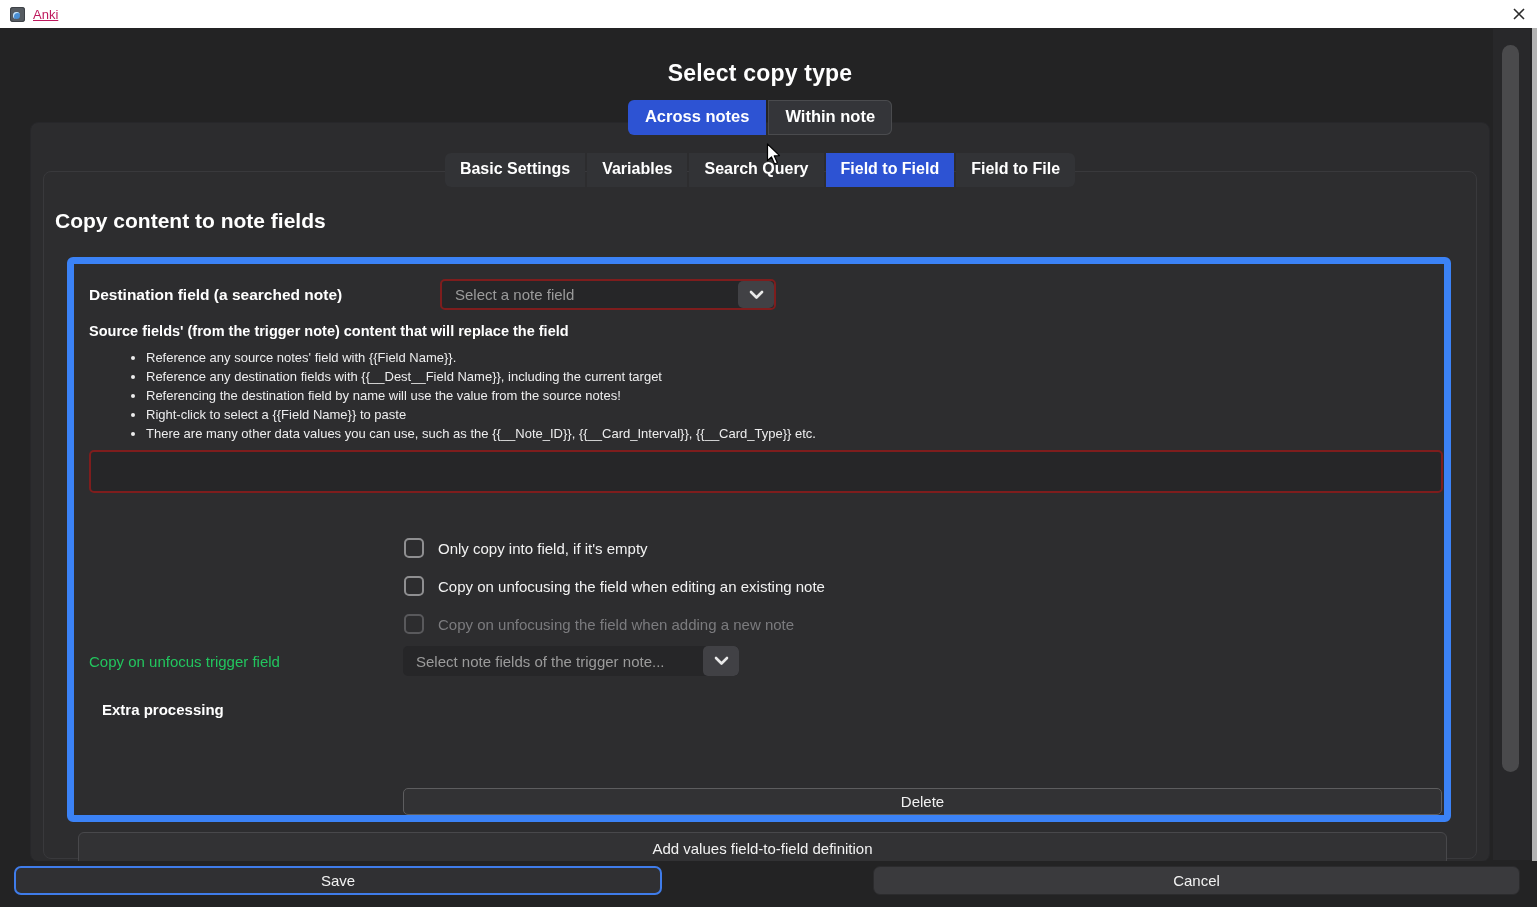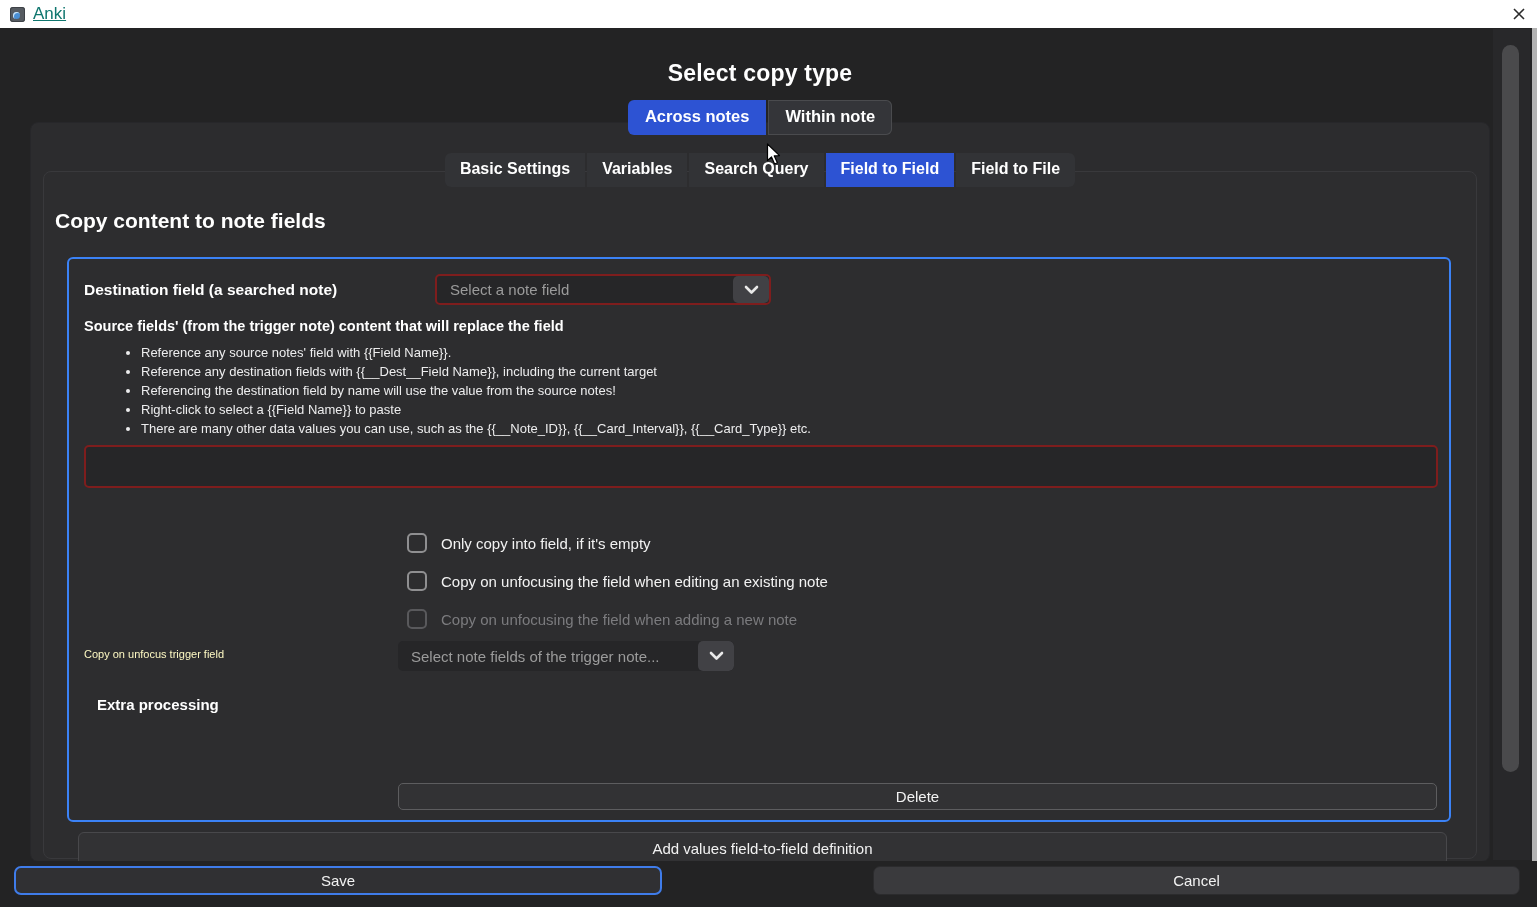--- a/index.html
+++ b/index.html
@@ -18,21 +18,21 @@
   }
   .app-icon {
     width:15px; height:15px; border-radius:3px; background:#565b61;
     position:relative; margin-right:8px; flex:0 0 auto;
     box-shadow: inset 0 0 0 1px #3e4247;
   }
   .app-icon::after {
     content:""; position:absolute; left:3px; top:5px; width:7px; height:7px;
     border-radius:50%; background:#4a8fd4; box-shadow: inset 1px 1px 0 #cfe6f7;
   }
-  .app-title { color:#0f766e; font-size:17px;text-decoration:underline; }
+  .app-title { color:#be185d; font-size:13px;text-decoration:underline; }
   .close-btn {
     position:absolute; right:6px; top:2px; width:24px; height:24px;
     display:flex; align-items:center; justify-content:center;
   }
   .close-btn svg { display:block; }
   
   .copytype-heading {
     position:absolute; left:0; top:60px; width:1520px; text-align:center;
     font-size:23px; font-weight:bold; z-index:3; letter-spacing:0.2px;
   }
@@ -65,21 +65,21 @@
   }
   .tab:first-child { border-radius:6px 0 0 6px; }
   .tab:last-child  { border-radius:0 6px 6px 0; }
   .tab.selected { background:#2d53d3; }
   
   .section-heading {
     position:absolute; left:55px; top:209px; font-size:21px; font-weight:bold; z-index:3;
   }
   .group-box {
     position:absolute; left:67px; top:257px; width:1384px; height:565px;
-    border:2px solid #3b82f6; border-radius:6px; z-index:3;
+    border:7px solid #3b82f6; border-radius:6px; z-index:3;
   }
   .lbl-bold  { font-weight:bold; color:#fff; }
   .dest-label { position:absolute; left:15px; top:22px; font-size:15.5px; }
   
   .dropdown {
     position:absolute; height:31px; background:#262628; border-radius:5px;
     display:flex; align-items:center; overflow:hidden;
   }
   .dropdown.error { border:2px solid #7e1d1d; }
   .dropdown .ph { flex:1; color:#9b9b9b; font-size:15px; padding-left:13px; white-space:nowrap; overflow:hidden; }
@@ -96,30 +96,30 @@
     font-size:13px; color:#ededee;
   }
   .hints li { line-height:19px; }
   .hints li::marker { color:#ededee; }
   .content-input {
     position:absolute; left:15px; top:186px; width:1354px; height:43px;
     background:#262628; border:2px solid #7e1d1d; border-radius:5px;
     font-size:15px; color:#fff; padding:8px 12px;
   }
   
-  .check-row { position:absolute; left:338px; display:flex; align-items:center; height:26px; }
+  .check-row { position:absolute; left:330px; display:flex; align-items:center; height:26px; }
   .check-row.r0 { top:271px; } .check-row.r1 { top:309px; } .check-row.r2 { top:347px; }
   .checkbox {
     width:20px; height:20px; border:2px solid #8f8f91; border-radius:5px;
     background:transparent; flex:0 0 auto;
   }
   .check-label { margin-left:14px; font-size:15px; color:#f2f2f2; }
   .check-row.disabled .checkbox { border-color:#59595c; }
   .check-row.disabled .check-label { color:#7b7b7e; }
-  .trigger-label { position:absolute; left:15px; top:389px; font-size:11px; color:#fef9c3; }
+  .trigger-label { position:absolute; left:15px; top:389px; font-size:15px; color:#22c55e; }
   .extra-heading { position:absolute; left:28px; top:437px; font-size:15px; }
   .delete-btn {
     position:absolute; left:329px; top:524px; width:1039px; height:27px;
     background:#323234; border:1px solid #5d5d5f; border-radius:5px;
     display:flex; align-items:center; justify-content:center; font-size:15px; color:#f2f2f2;
   }
   
   .add-btn {
     position:absolute; left:78px; top:832px; width:1369px; height:34px;
     background:#323234; border:1px solid #48484b; border-radius:6px;

